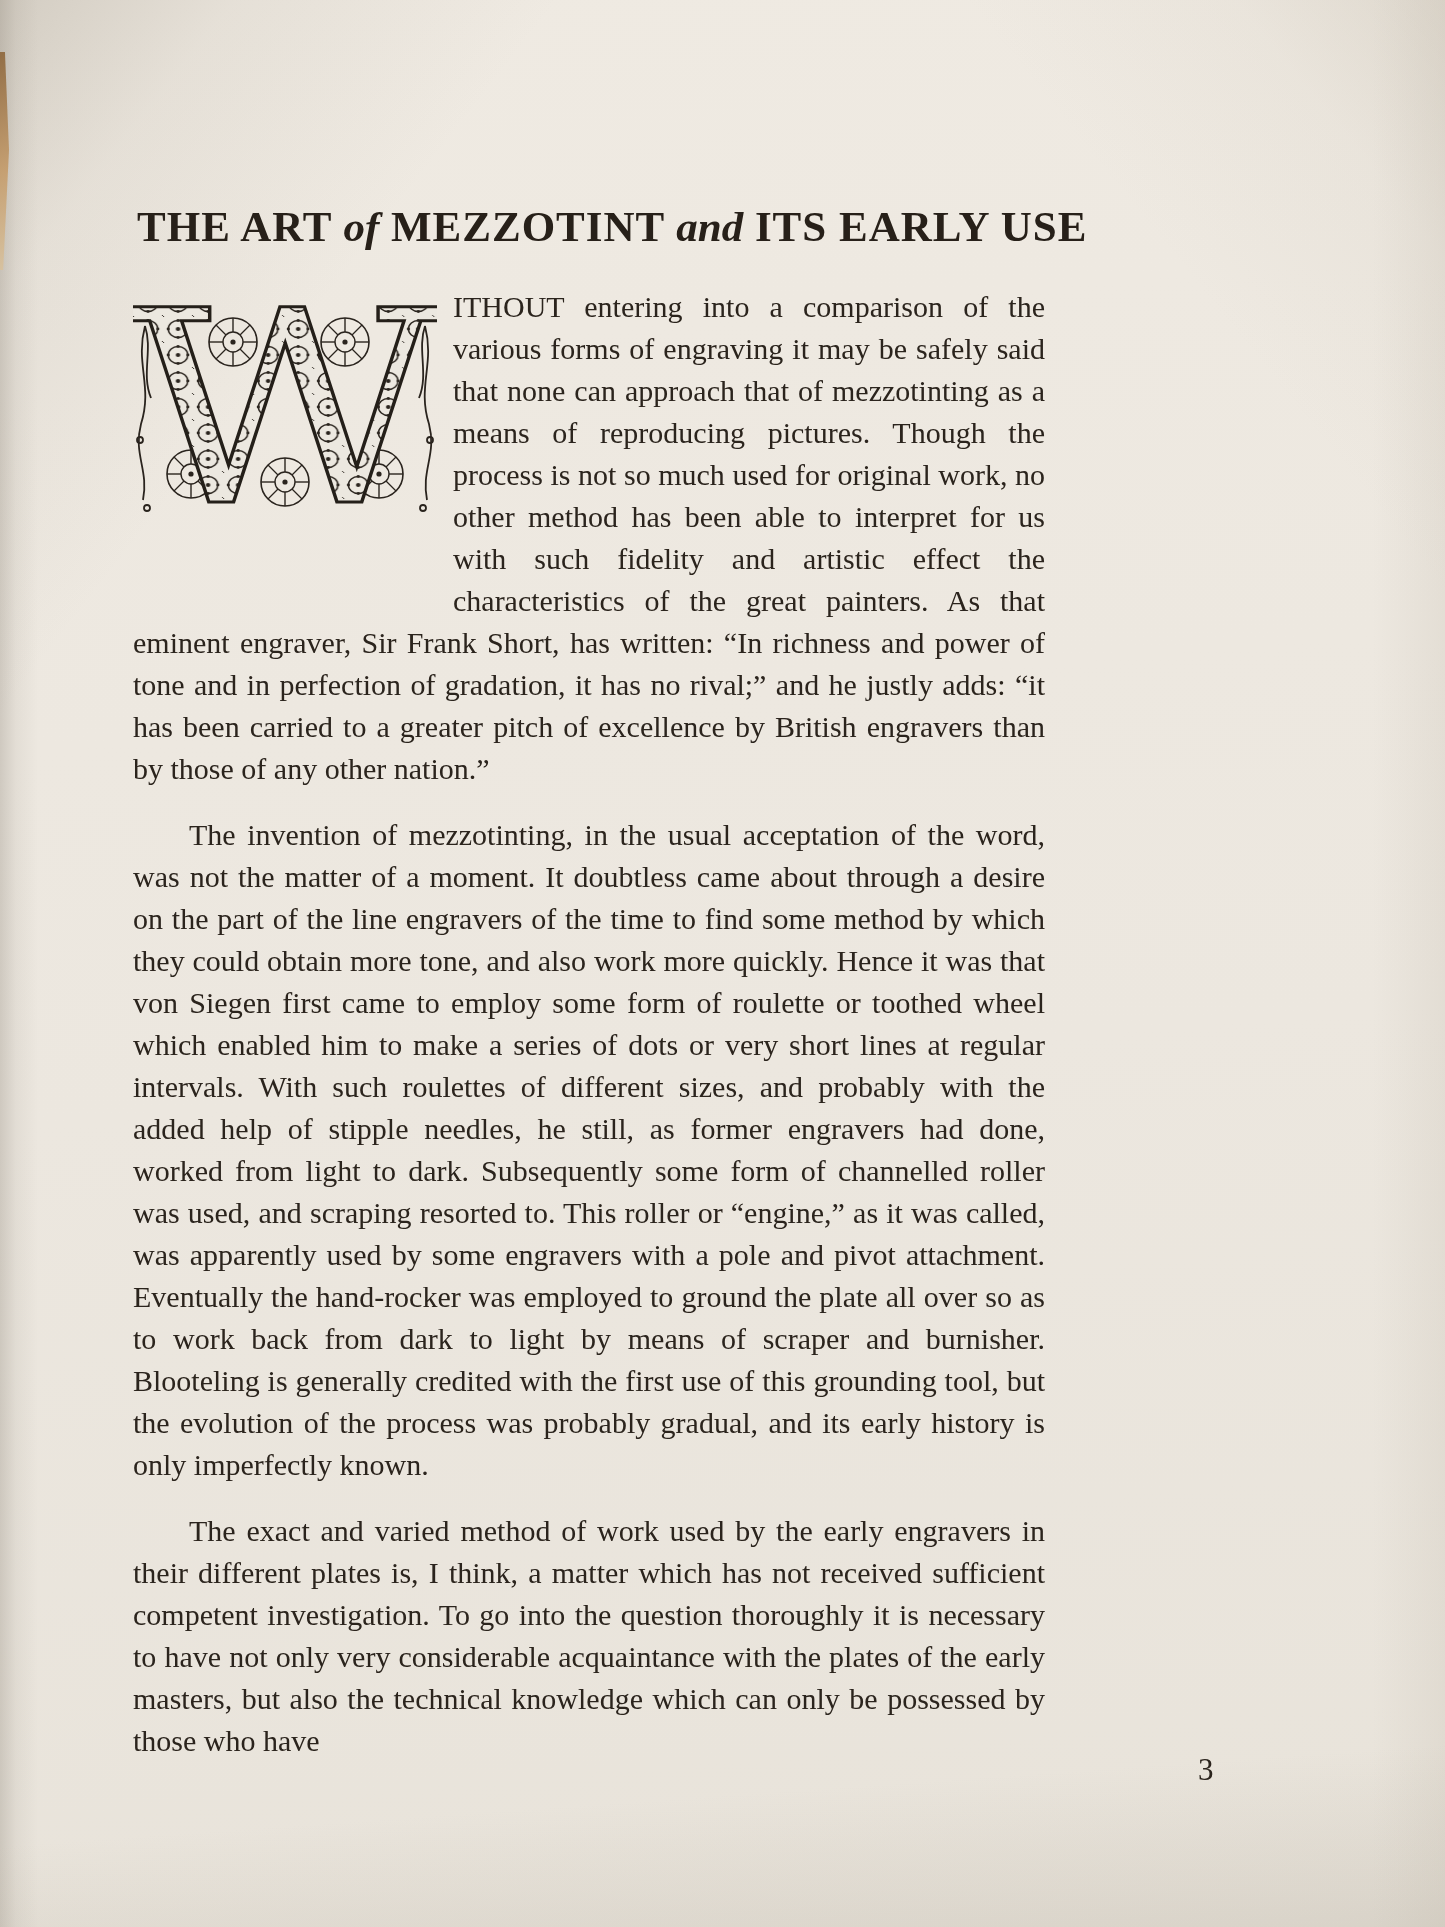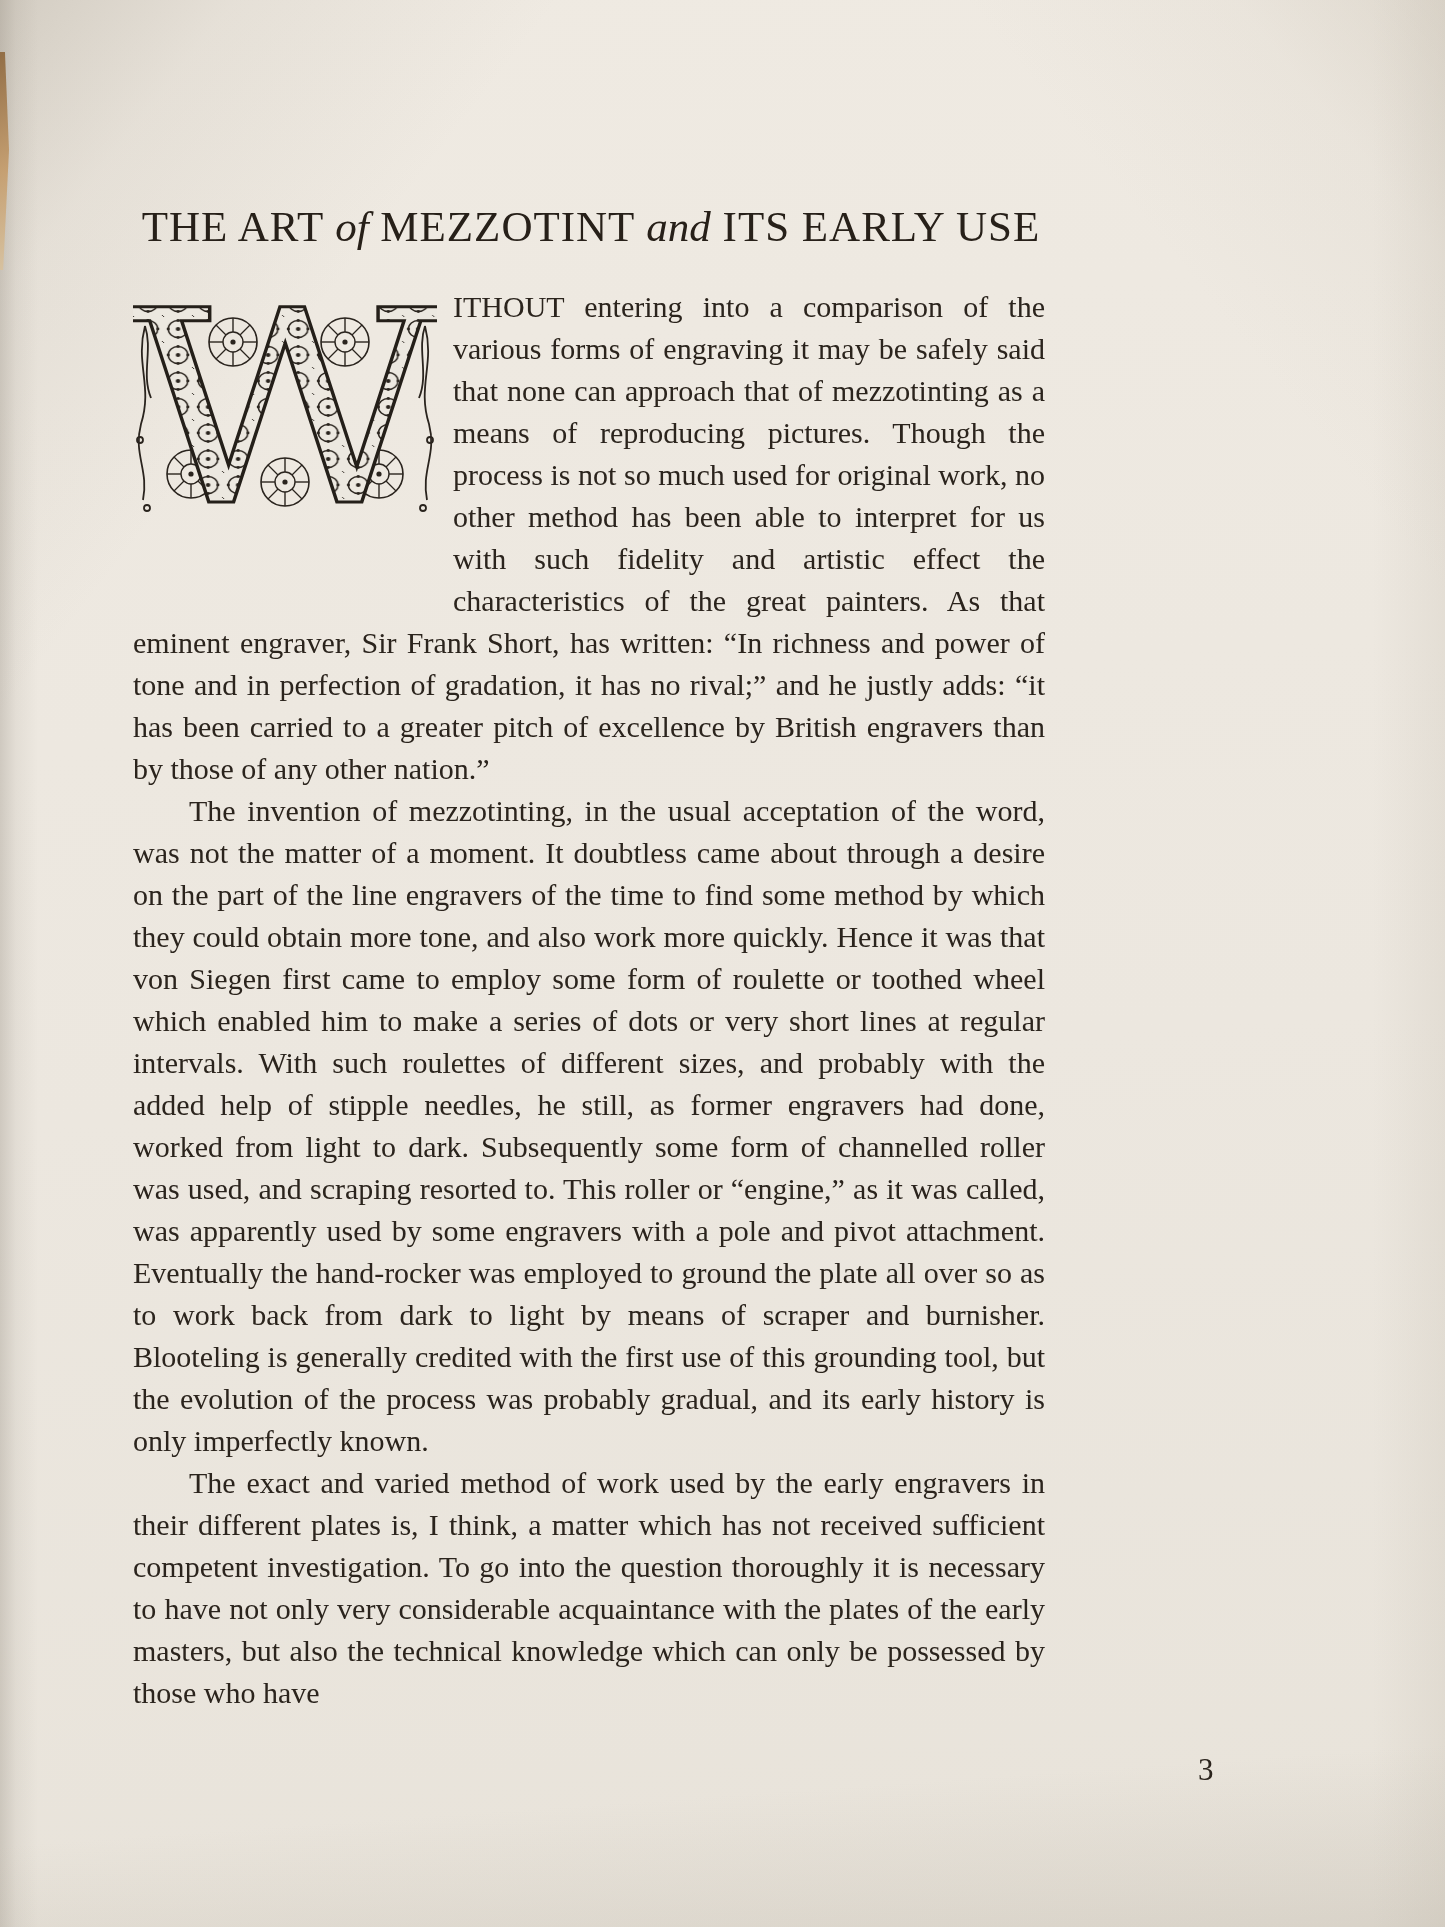--- a/index.html
+++ b/index.html
@@ -24,31 +24,31 @@
     position:absolute; left:0; top:52px; width:9px; height:218px;
     background:linear-gradient(180deg,#8a6134 0%, #c59a66 55%, #d9c19b 100%);
     clip-path:polygon(0 0, 55% 0, 100% 45%, 35% 100%, 0 100%);
     opacity:.85;
   }
 
   .content { position:absolute; left:133px; top:200px; width:912px; }
 
   h1.title {
     margin:0 0 32px 4px; padding:0;
-    font-size:43px; font-weight:normal; line-height:54px;
+    font-size:43px; font-weight:bold; line-height:54px;
     letter-spacing:1px; white-space:nowrap; text-align:center;
     color:#272019;
   }
   h1.title .it { font-style:italic; letter-spacing:0; }
 
   p.body-par {
     margin:0; font-size:30px; line-height:42px;
     text-align:justify; color:#2b241d;
   }
-  p.indent { text-indent:56px; }
+  p.indent { text-indent:56px;margin-top:24px; }
 
   .dropcap {
     float:left; width:304px; height:294px;
     margin:4px 16px 0 0;
   }
   .dropcap svg { display:block; width:304px; height:228px; }
 
   .page-number {
     position:absolute; left:1198px; top:1752px;
     font-size:31px; color:#2b241d;

